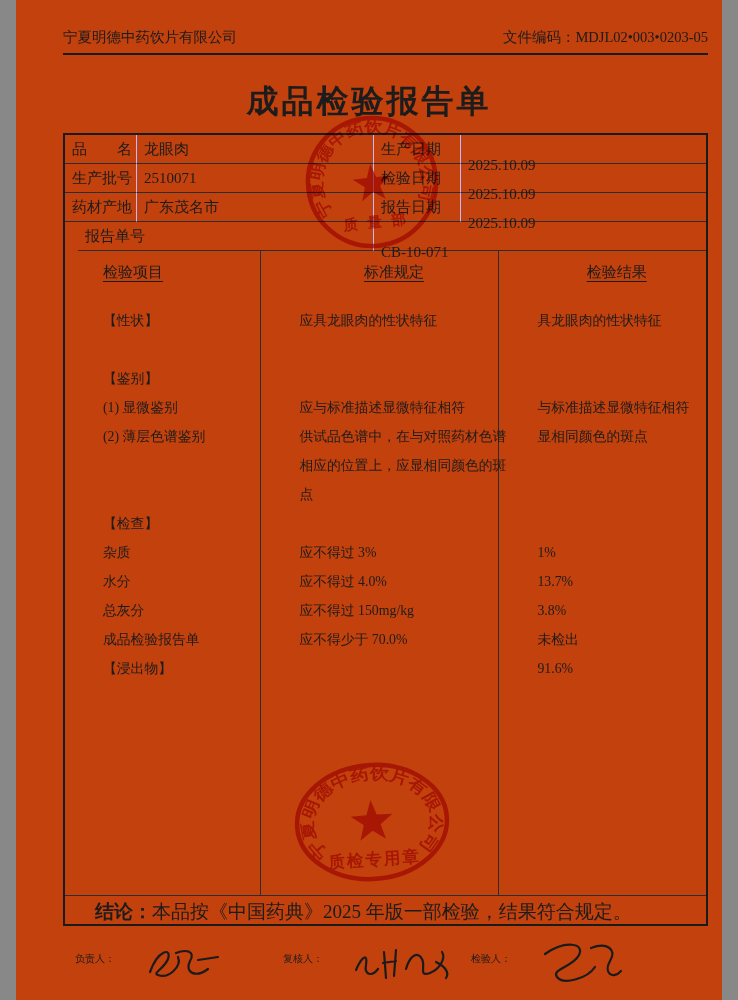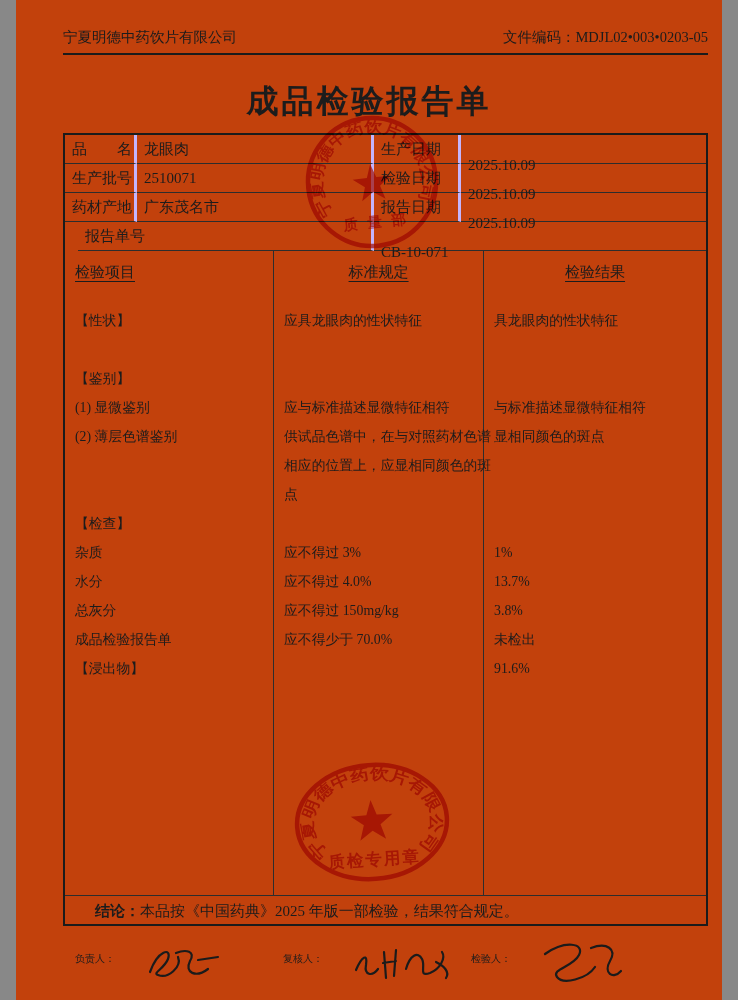--- a/index.html
+++ b/index.html
@@ -15,42 +15,42 @@
          display:flex; justify-content:space-between; font-size:14.5px; }
   .hdr-rule { position:absolute; top:53px; left:47px; width:645px; height:2px; background:#1b1b1b; }
   .title { position:absolute; top:80px; left:0; width:100%; text-align:center;
            font-size:32px; font-weight:bold; letter-spacing:3px; }
 
   
   .report { position:absolute; top:133px; left:47px; width:645px; height:793px;
             border:2px solid #1b1b1b; box-sizing:border-box; }
 
   .info-grid { display:grid; grid-template-columns:72px 237px 87px 245px; grid-auto-rows:29px; }
-  .info-grid > div { border-right:3px solid #c4b5fd; border-bottom:1px solid #2d2d2d;
+  .info-grid > div { border-right:1px solid #c4b5fd; border-bottom:1px solid #2d2d2d;
             box-sizing:border-box; padding-left:7px; line-height:28px; font-size:15px;
             white-space:nowrap; overflow:visible; }
   .info-grid > div.last { border-right:none;margin-top:16px; }
   .span2a { grid-column:1 / 3;margin-left:13px; }
   .span2b { grid-column:3 / 5; }
 
   .spec { display:flex; height:644px; box-sizing:border-box; }
-  .spec-col { box-sizing:border-box; }
+  .spec-col { box-sizing:border-box;margin-left:28px; }
   .spec-col.c1 { width:211px; border-right:1px solid #2d2d2d; }
   .spec-col.c2 { width:210px; border-right:1px solid #2d2d2d; }
   .spec-col.c3 { width:224px; }
   .col-head { height:40px; line-height:42px; font-size:15px; }
   .c1 .col-head { padding-left:10px; }
   .c2 .col-head, .c3 .col-head { text-align:center; }
   .col-head span { text-decoration:underline; text-underline-offset:4px; }
   .lines { padding-top:15px; }
   .spec-line { height:29px; line-height:29px; padding-left:10px;
                font-size:13.8px; white-space:nowrap; }
 
   .concl { height:33px; border-top:1px solid #2d2d2d; box-sizing:border-box;
-           line-height:31px; font-size:15px; padding-left:30px; white-space:nowrap; }
+           line-height:31px; font-size:19px; padding-left:30px; white-space:nowrap; }
   .concl .lbl { font-weight:bold; }
 
   
   .stamp { position:absolute; opacity:.82; mix-blend-mode:multiply; pointer-events:none; }
   .stamp-top { top:111px; left:287px; width:138px; height:142px; transform:rotate(-6deg); }
   .stamp-bottom { top:761px; left:276px; width:160px; height:122px; transform:rotate(-4deg); }
   .stamp svg { display:block; width:100%; height:100%; }
   .stamp text { fill:var(--stamp-color,#d43327); font-family:"Liberation Serif","DejaVu Serif",serif; font-weight:bold; }
   .stamp .ring { stroke:var(--stamp-color,#d43327); fill:none; }
   .stamp .star { fill:var(--stamp-color,#d43327); }

